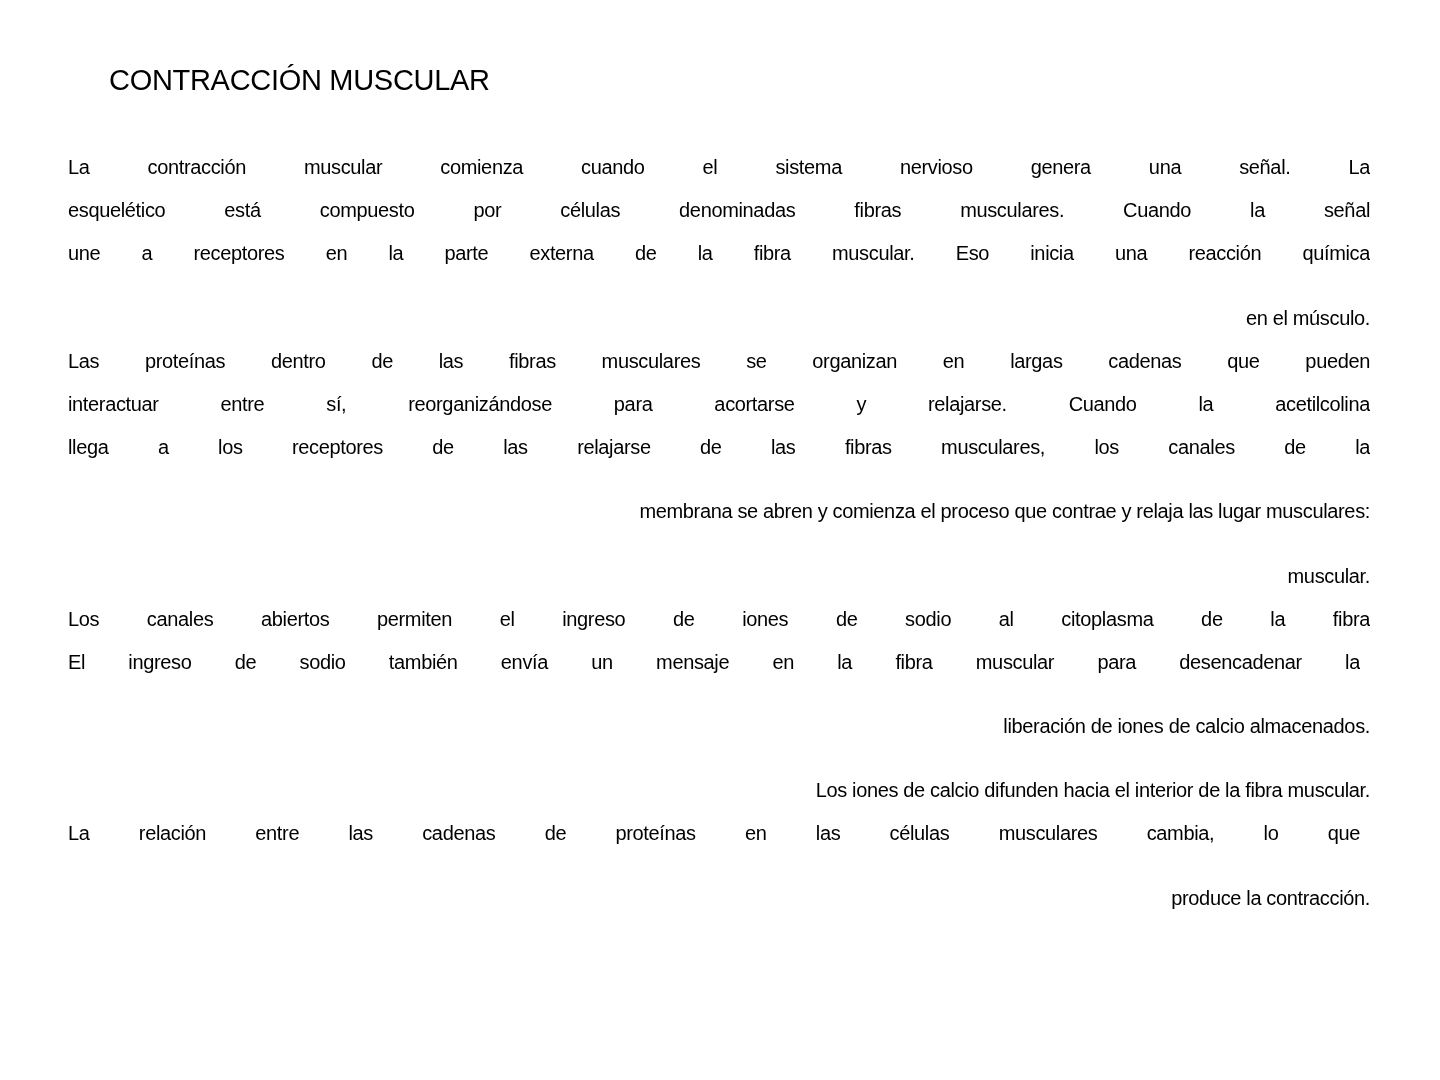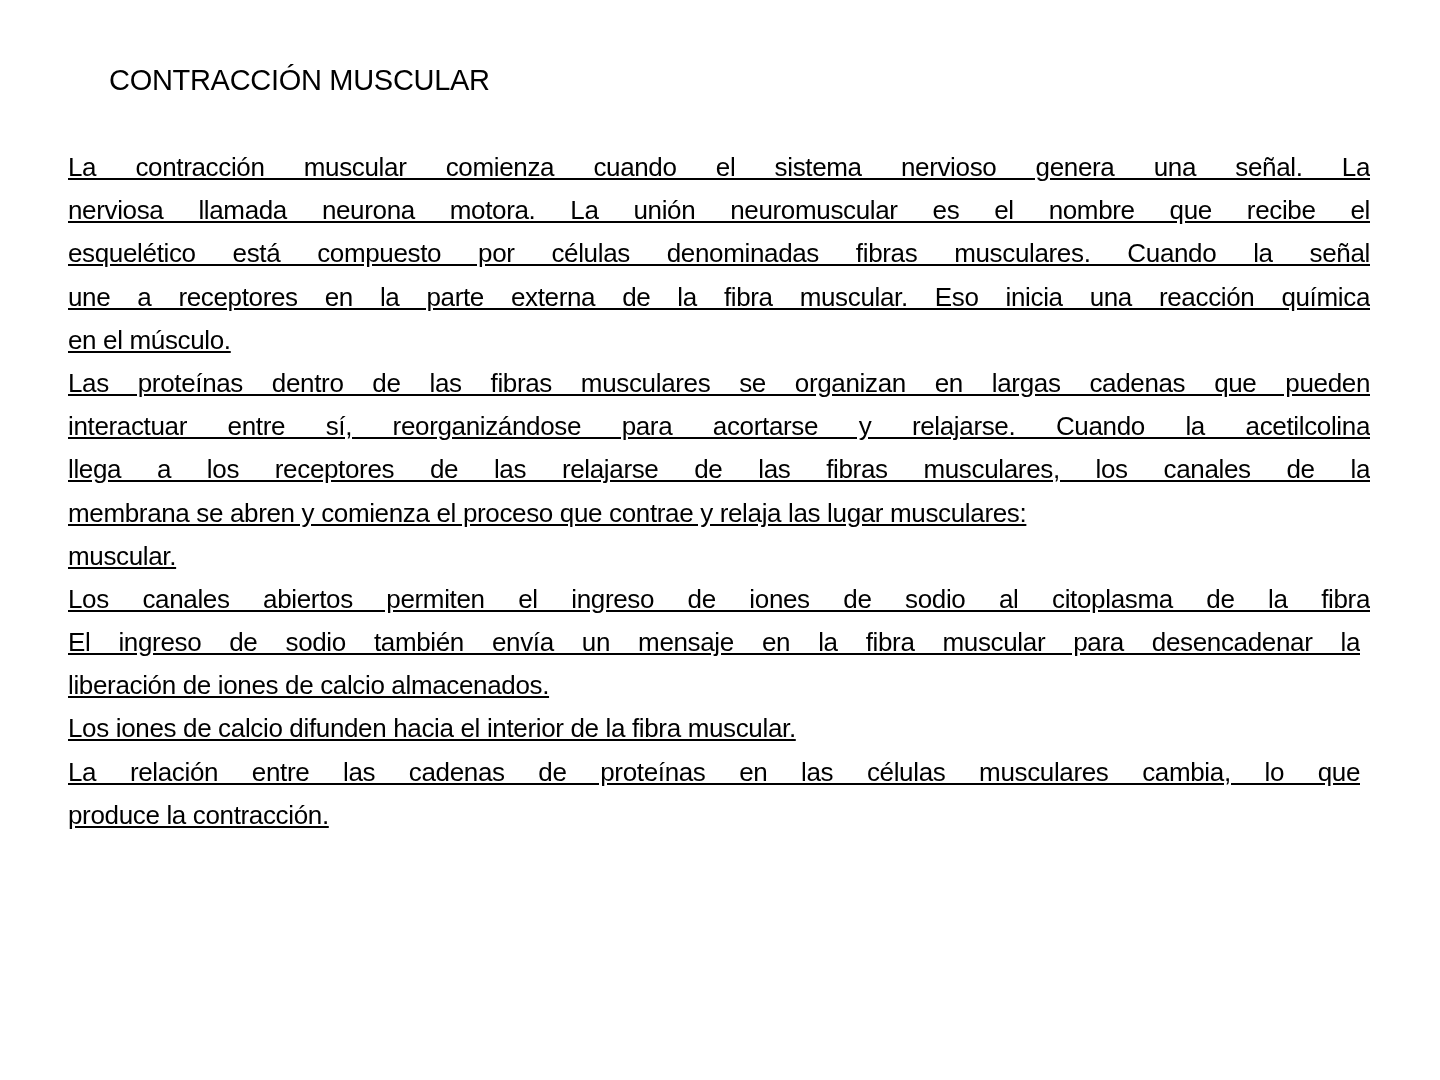--- a/index.html
+++ b/index.html
@@ -36,52 +36,51 @@
     .body {
       position: absolute;
       left: 68px;
       top: 146px;
       width: 1302px;
     }
     .line {
       display: block;
       height: 43.2px;
       line-height: 43.2px;
-      font-size: 26px;
+      font-size: 20px;
       white-space: nowrap;
       overflow: visible;
       letter-spacing: -0.35px;
-      text-decoration: underline;
     }
     .line.just {
       text-align: justify;
       text-align-last: justify;
       white-space: normal;
       overflow: hidden;
     }
     .line.just-short {
       width: 1292px;
       text-align: justify;
       text-align-last: justify;
       white-space: normal;
       overflow: hidden;
     }
     .line.left {
-      text-align: left;
+      text-align: right;
+      margin-top: 21px;
     }
   </style>
 </head>
 <body>
 
 <div class="page">
   <div class="title">CONTRACCIÓN MUSCULAR</div>
 
   <div class="body">
     <span class="line just">La contracción muscular comienza cuando el sistema nervioso genera una señal. La</span>
-    <span class="line just">nerviosa llamada neurona motora. La unión neuromuscular es el nombre que recibe el</span>
     <span class="line just">esquelético está compuesto por células denominadas fibras musculares. Cuando la señal</span>
     <span class="line just">une a receptores en la parte externa de la fibra muscular. Eso inicia una reacción química</span>
     <span class="line left">en el músculo.</span>
     <span class="line just">Las proteínas dentro de las fibras musculares se organizan en largas cadenas que pueden</span>
     <span class="line just">interactuar entre sí, reorganizándose para acortarse y relajarse. Cuando la acetilcolina</span>
     <span class="line just">llega a los receptores de las relajarse de las fibras musculares, los canales de la</span>
     <span class="line left">membrana se abren y comienza el proceso que contrae y relaja las lugar musculares:</span>
     <span class="line left">muscular.</span>
     <span class="line just">Los canales abiertos permiten el ingreso de iones de sodio al citoplasma de la fibra</span>
     <span class="line just-short">El ingreso de sodio también envía un mensaje en la fibra muscular para desencadenar la</span>

